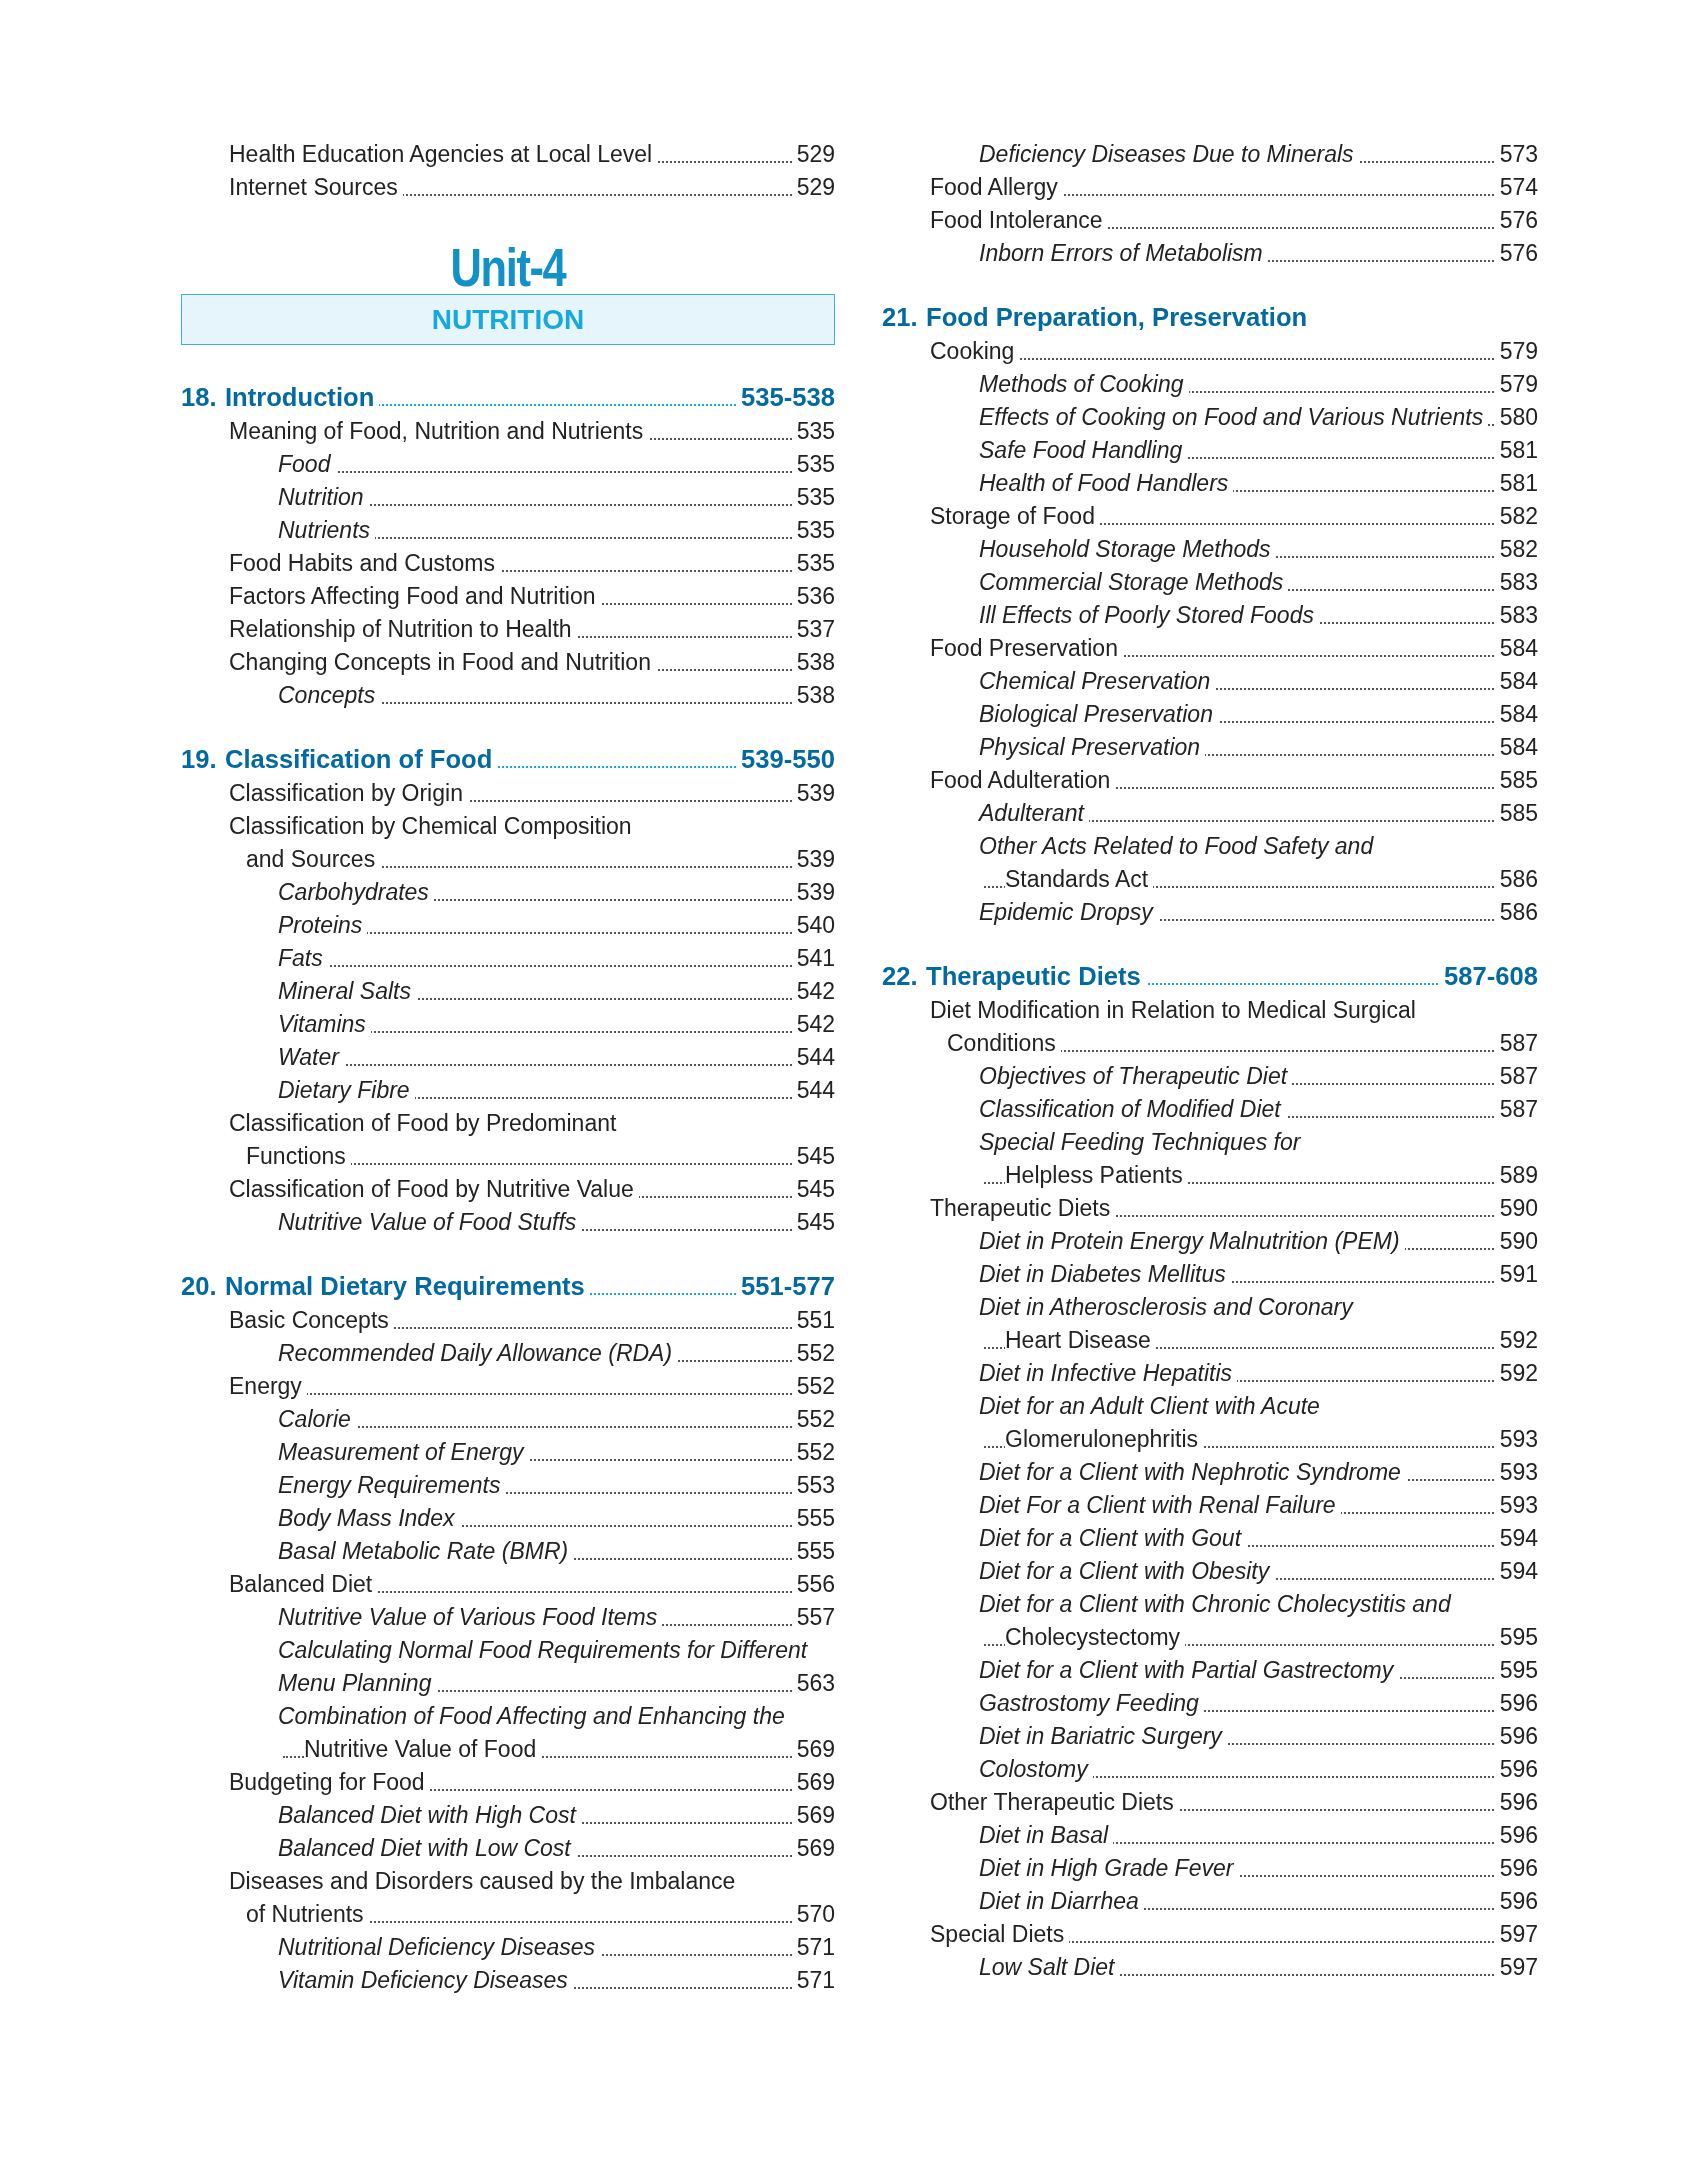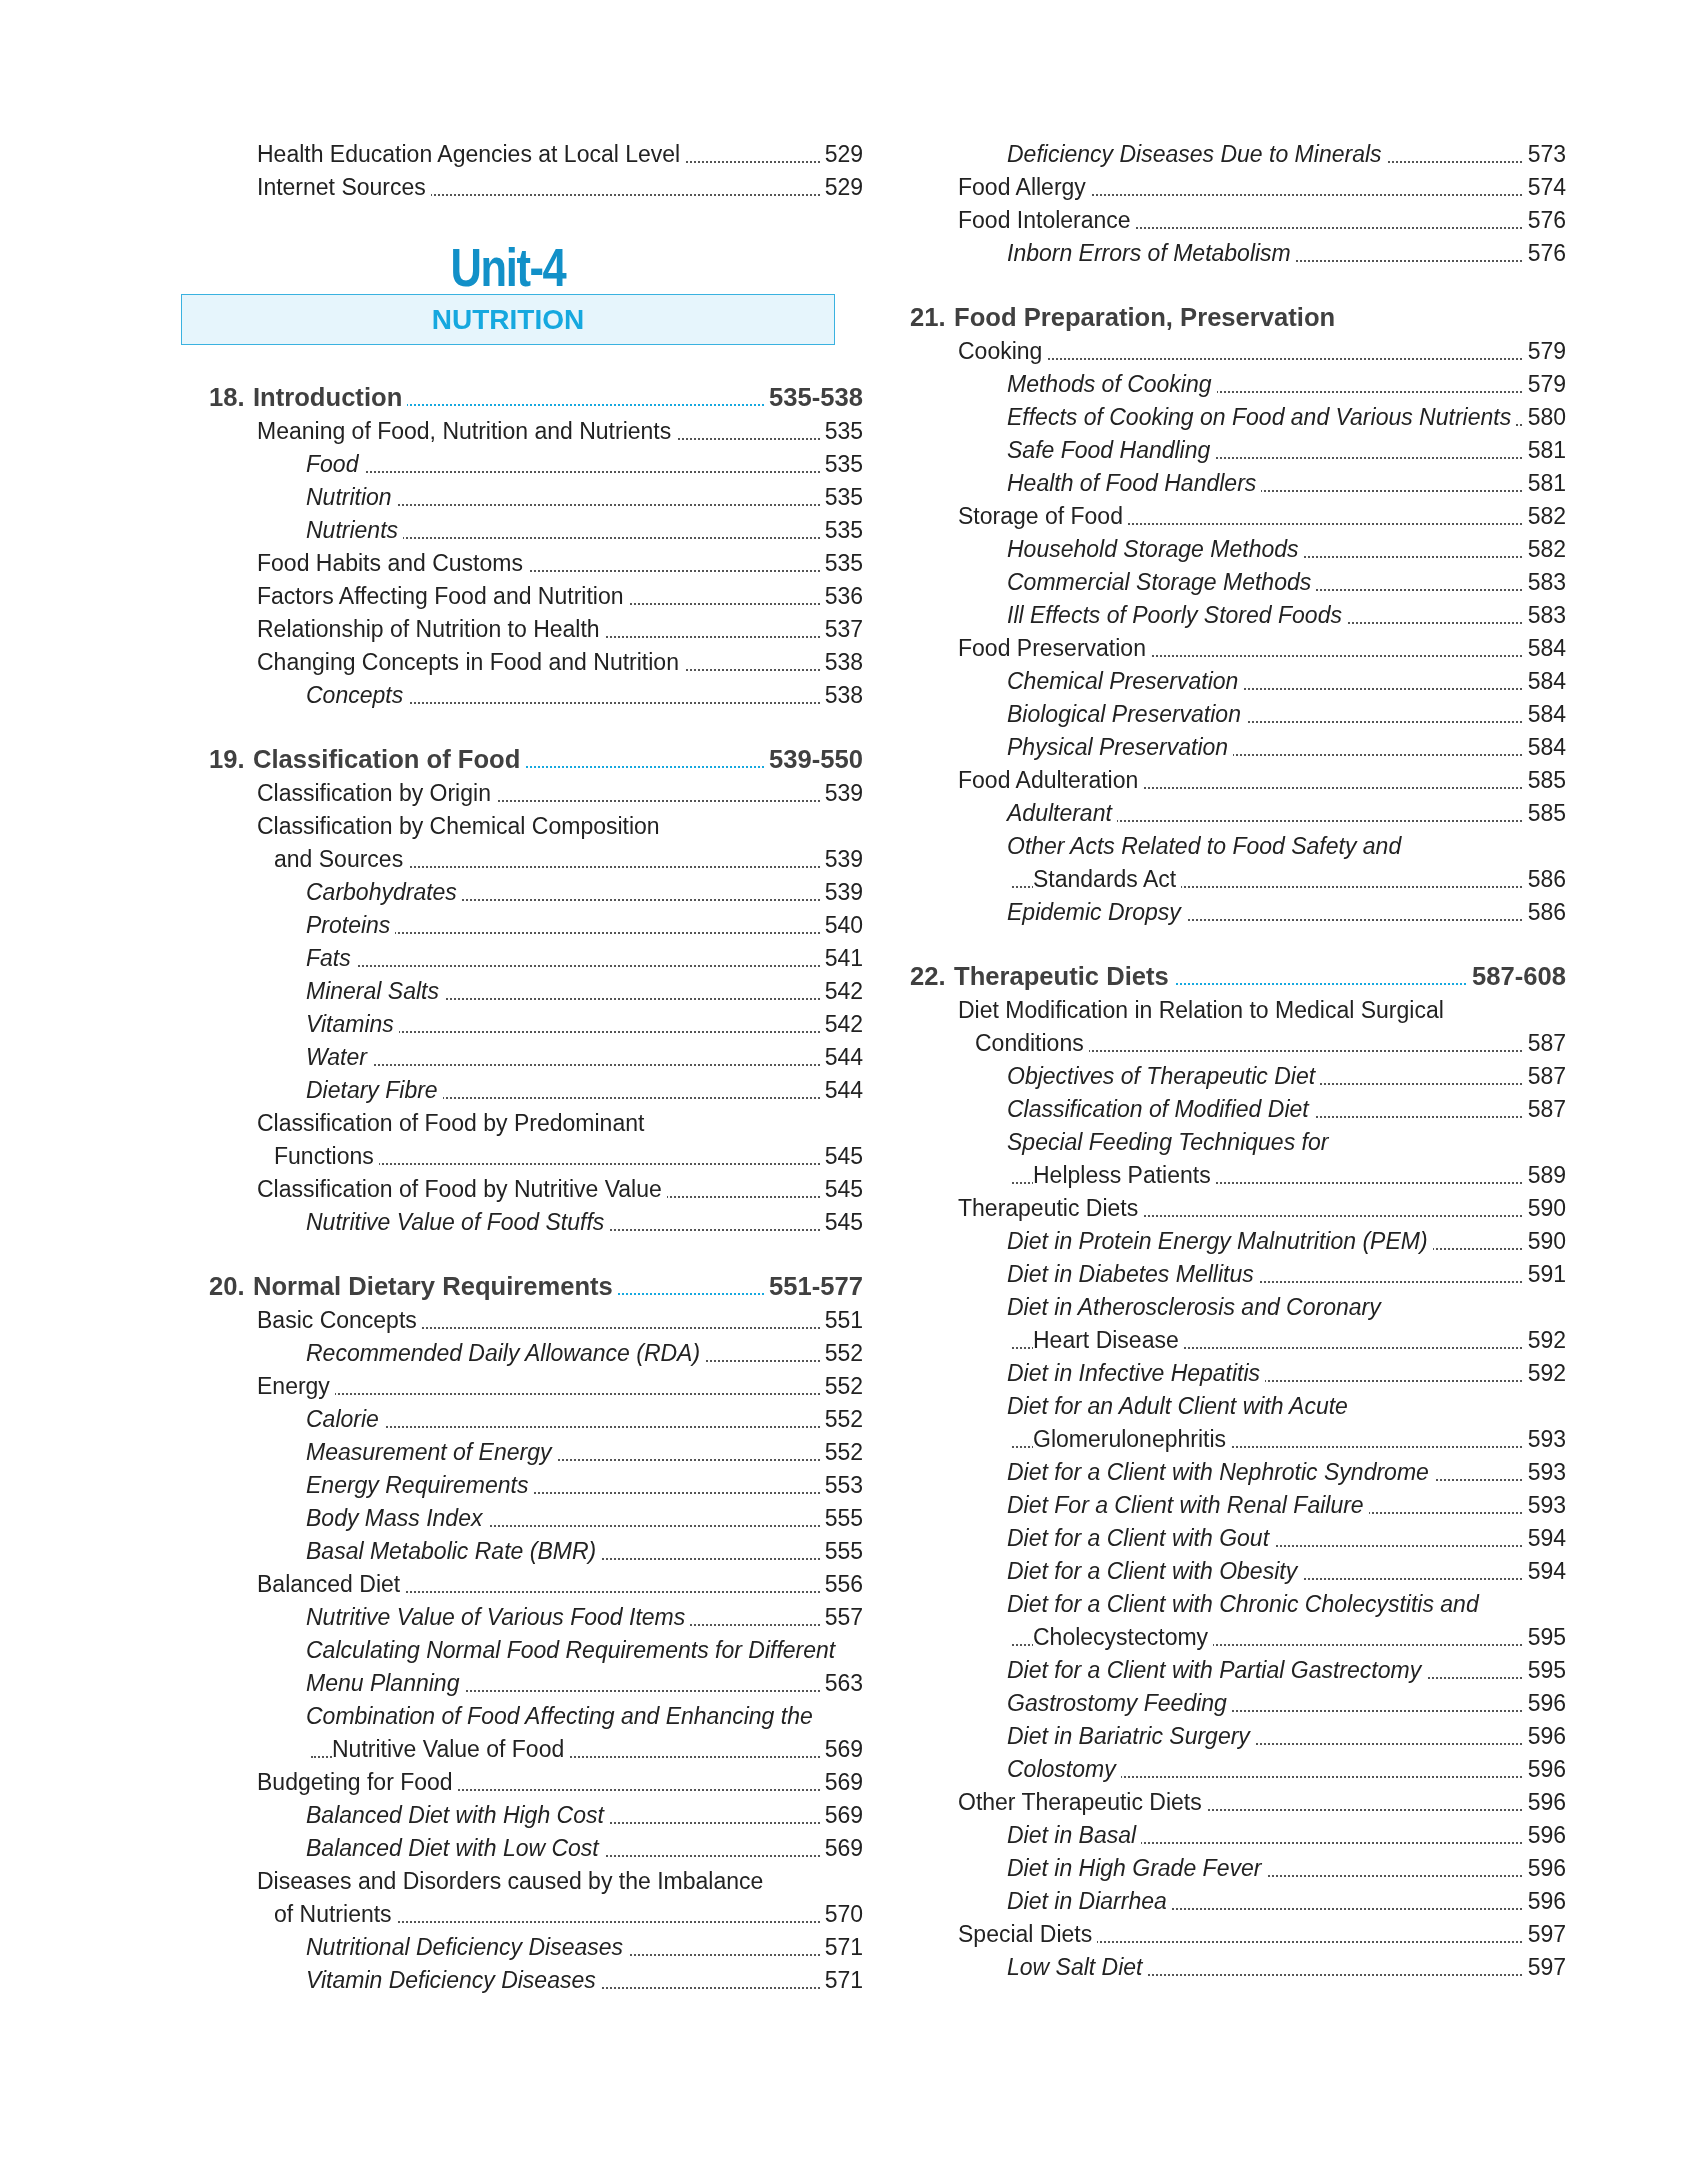--- a/index.html
+++ b/index.html
@@ -1,30 +1,30 @@
 <!DOCTYPE html>
 <html style="font-size:13.6px"><head>
 <meta charset="utf-8">
 <style>
   html, body { margin:0; padding:0; background:#ffffff; }
   body { width:1696px; height:2181px; position:relative; overflow:hidden;
          font-family:"Liberation Sans", "DejaVu Sans", sans-serif; color:#222222; }
-  .col { position:absolute; top:138px;margin-left:28px; }
+  .col { position:absolute; top:138px; }
   #col-left { left:181px; width:654px; }
   #col-right { left:882px; width:656px; }
   .row { position:relative; height:33px; line-height:33px; font-size:23px; white-space:nowrap; }
   .row .lbl { position:absolute; left:0; background:#fff; padding-right:5.1px; z-index:2; }
   .row .pg { position:absolute; right:0; background:#fff; padding-left:5.1px; z-index:2; }
   .row .dots { position:absolute; left:0; right:0; bottom:8.5px; border-bottom:2.6px dotted #555; z-index:1; }
   .l1 .lbl { left:48px; }
   .l1c .lbl { left:65px; }
   .l2 .lbl { left:97px; font-style:italic; }
   .l2c .lbl { left:123px; }
   .l2 .dots, .l2c .dots, .l1 .dots, .l1c .dots { left:102px; }
-  .chap { height:36px; line-height:36px; font-weight:bold; color:#404040; font-size:25.6px; }
+  .chap { height:36px; line-height:36px; font-weight:bold; color:#0369a1; font-size:25.6px; }
   .chap .num { position:absolute; left:0; background:#fff; z-index:2; }
   .chap .lbl { left:44px; }
   .chap .dots { border-bottom-color:#16a8df; bottom:9.4px; left:102px; }
   .gap { height:29px; }
   .unit-title { position:absolute; left:181px; width:654px; top:237px; text-align:center;
                 font-size:53px; font-weight:bold; color:#1290c8; letter-spacing:-1.7px;
                 font-family:"Liberation Sans Narrow","Liberation Sans", sans-serif; transform:scaleX(0.82); }
   .unit-box { position:absolute; left:181px; top:294px; width:652px; height:49px;
               border:1.7px solid #3ab2e0; background:#e6f5fc; text-align:center;
               line-height:49px; font-size:28px; font-weight:bold; color:#16a8df; }

